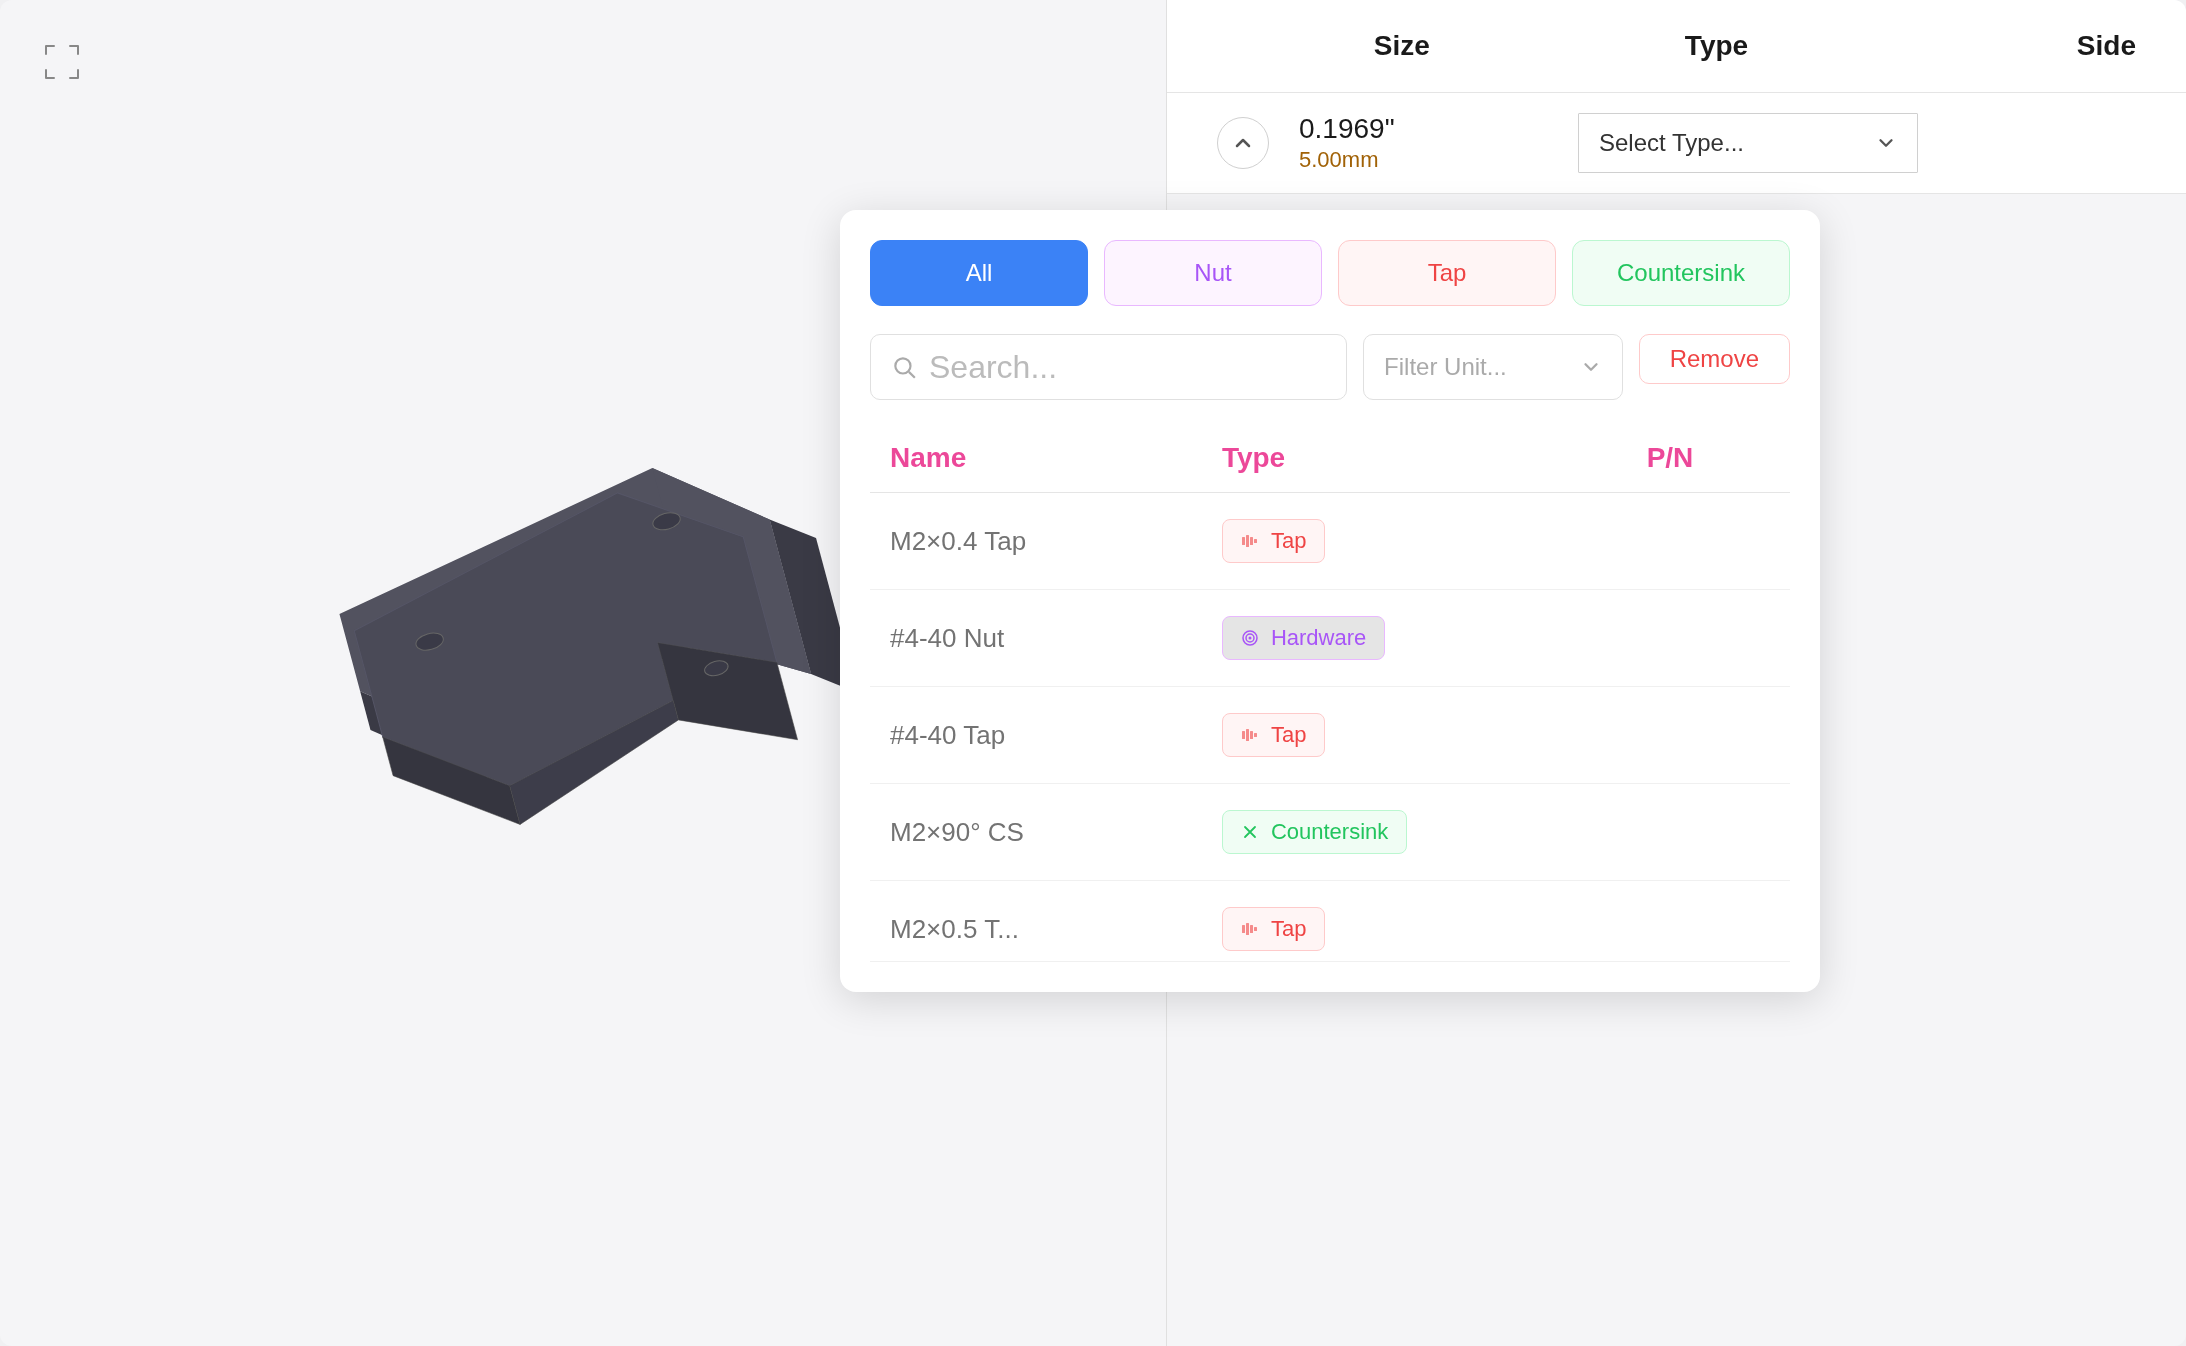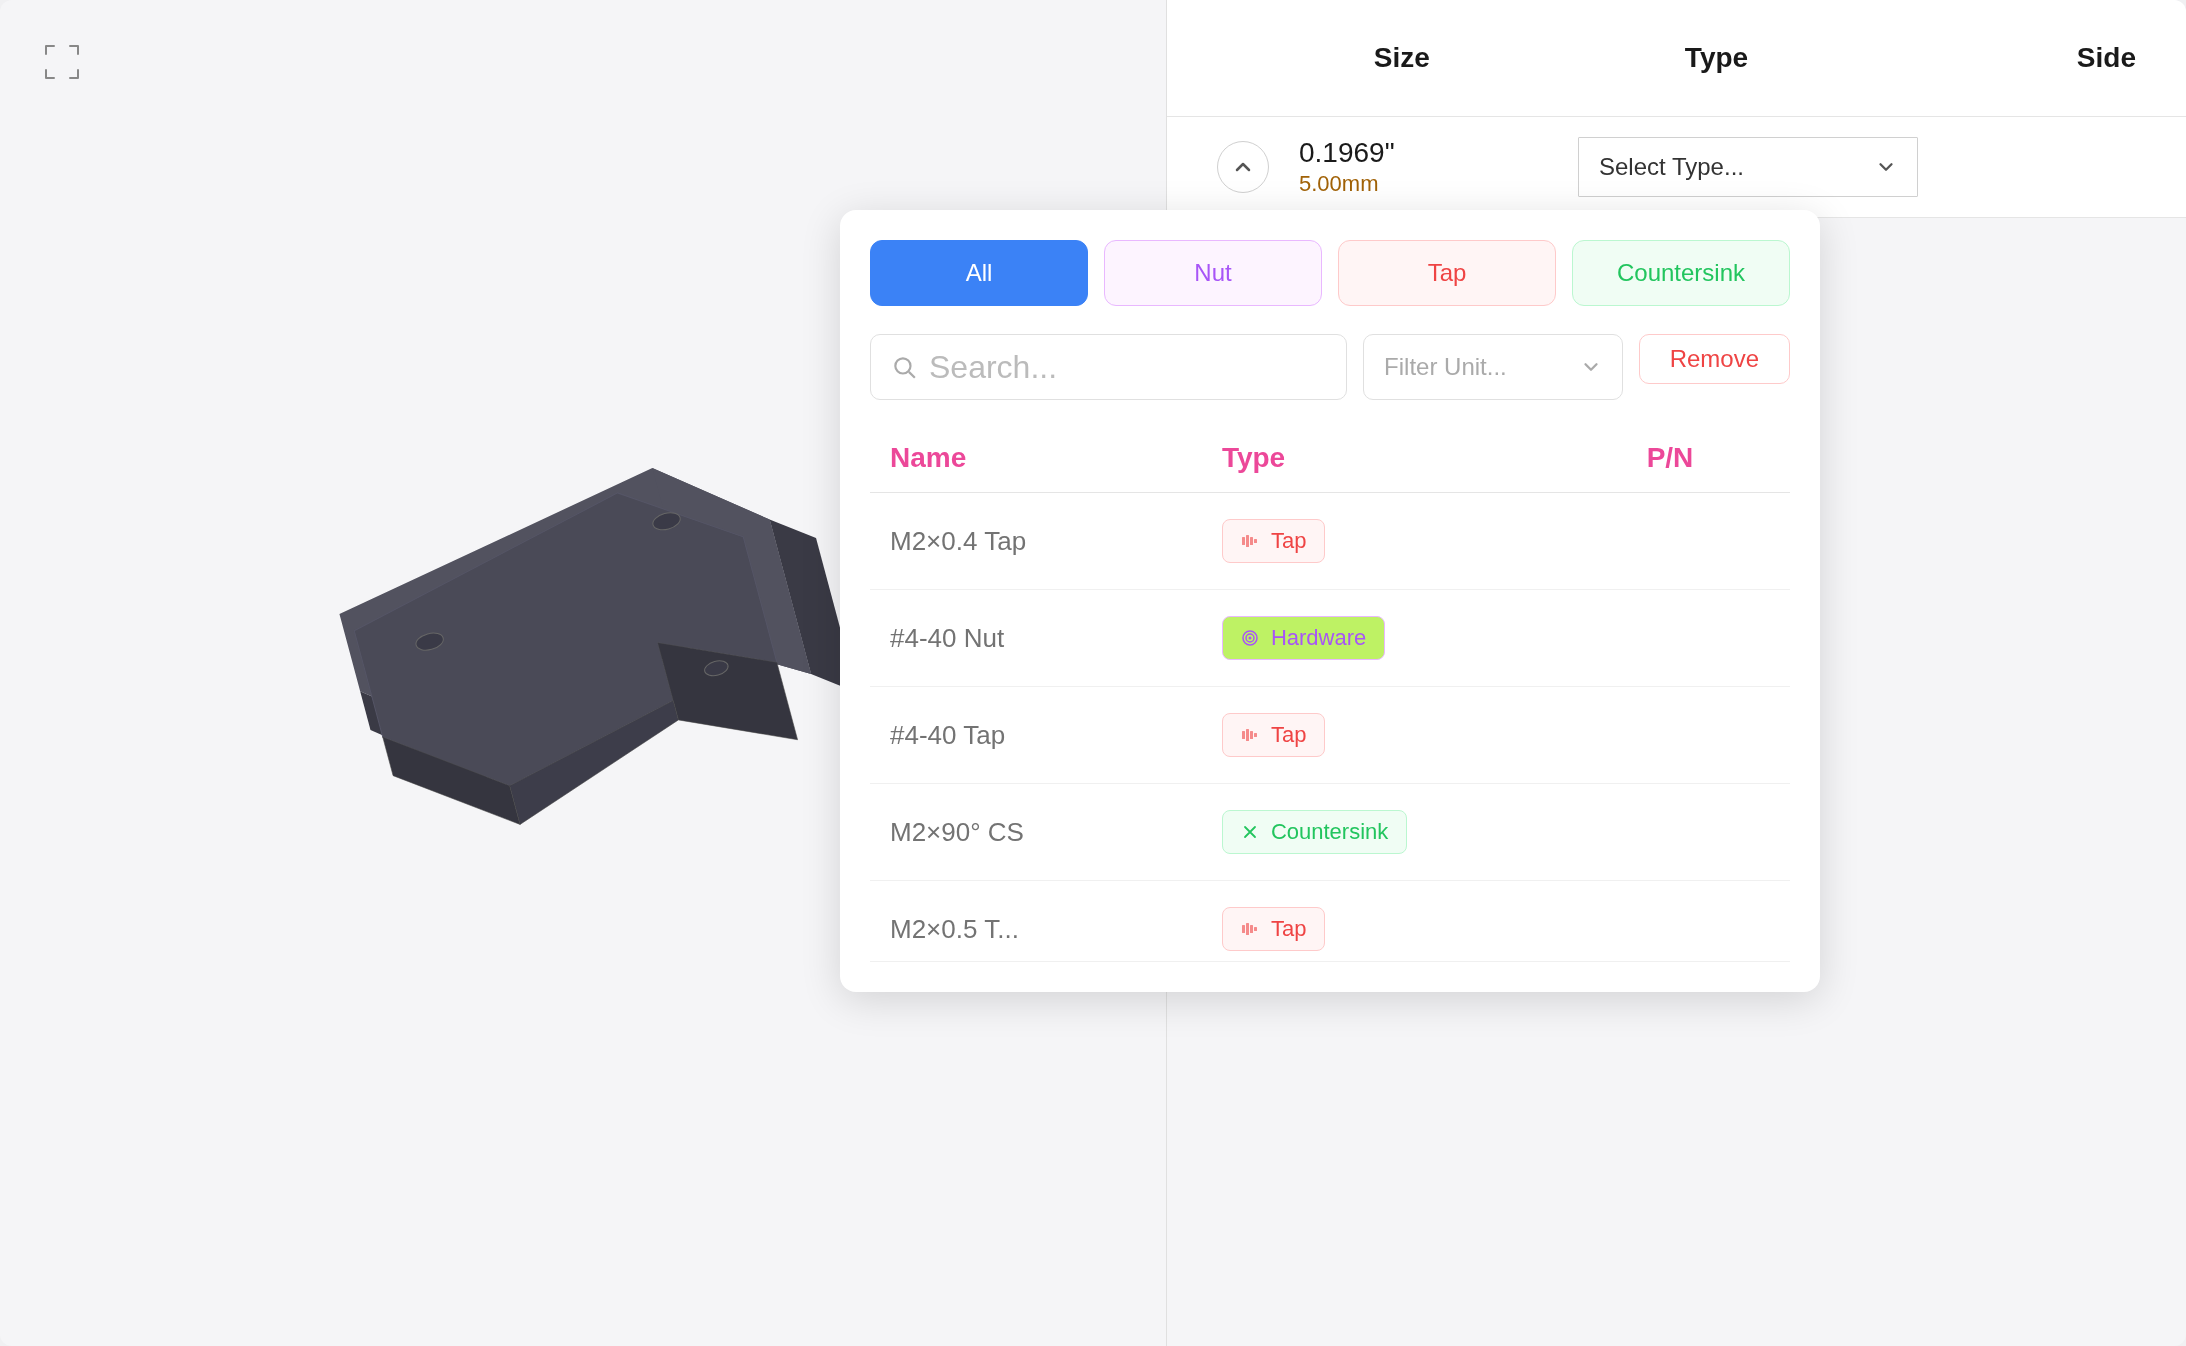--- a/index.html
+++ b/index.html
@@ -72,21 +72,21 @@
       border-left: 1px solid #e0e0e0;
       display: flex;
       flex-direction: column;
       border-radius: 0 12px 12px 0;
     }
 
     
     .table-header {
       display: flex;
       align-items: center;
-      padding: 42px 50px;
+      padding: 30px 50px;
       border-bottom: 1px solid #e5e5e5;
       background: white;
       border-radius: 0 12px 0 0;
     }
 
     .header-size {
       font-size: 28px;
       font-weight: 600;
       color: #1a1a1a;
       flex: 1;
@@ -374,21 +374,21 @@
       font-weight: 500;
     }
 
     .badge-tap {
       background: #fff5f5;
       color: #ef4444;
       border: 1px solid #fecaca;
     }
 
     .badge-hardware {
-      background: #bef264;
+      background: #e5e5e5;
       color: #a855f7;
       border: 1px solid #e9b8ff;
     }
 
     .badge-countersink {
       background: #f0fdf4;
       color: #22c55e;
       border: 1px solid #bbf7d0;
     }
 

